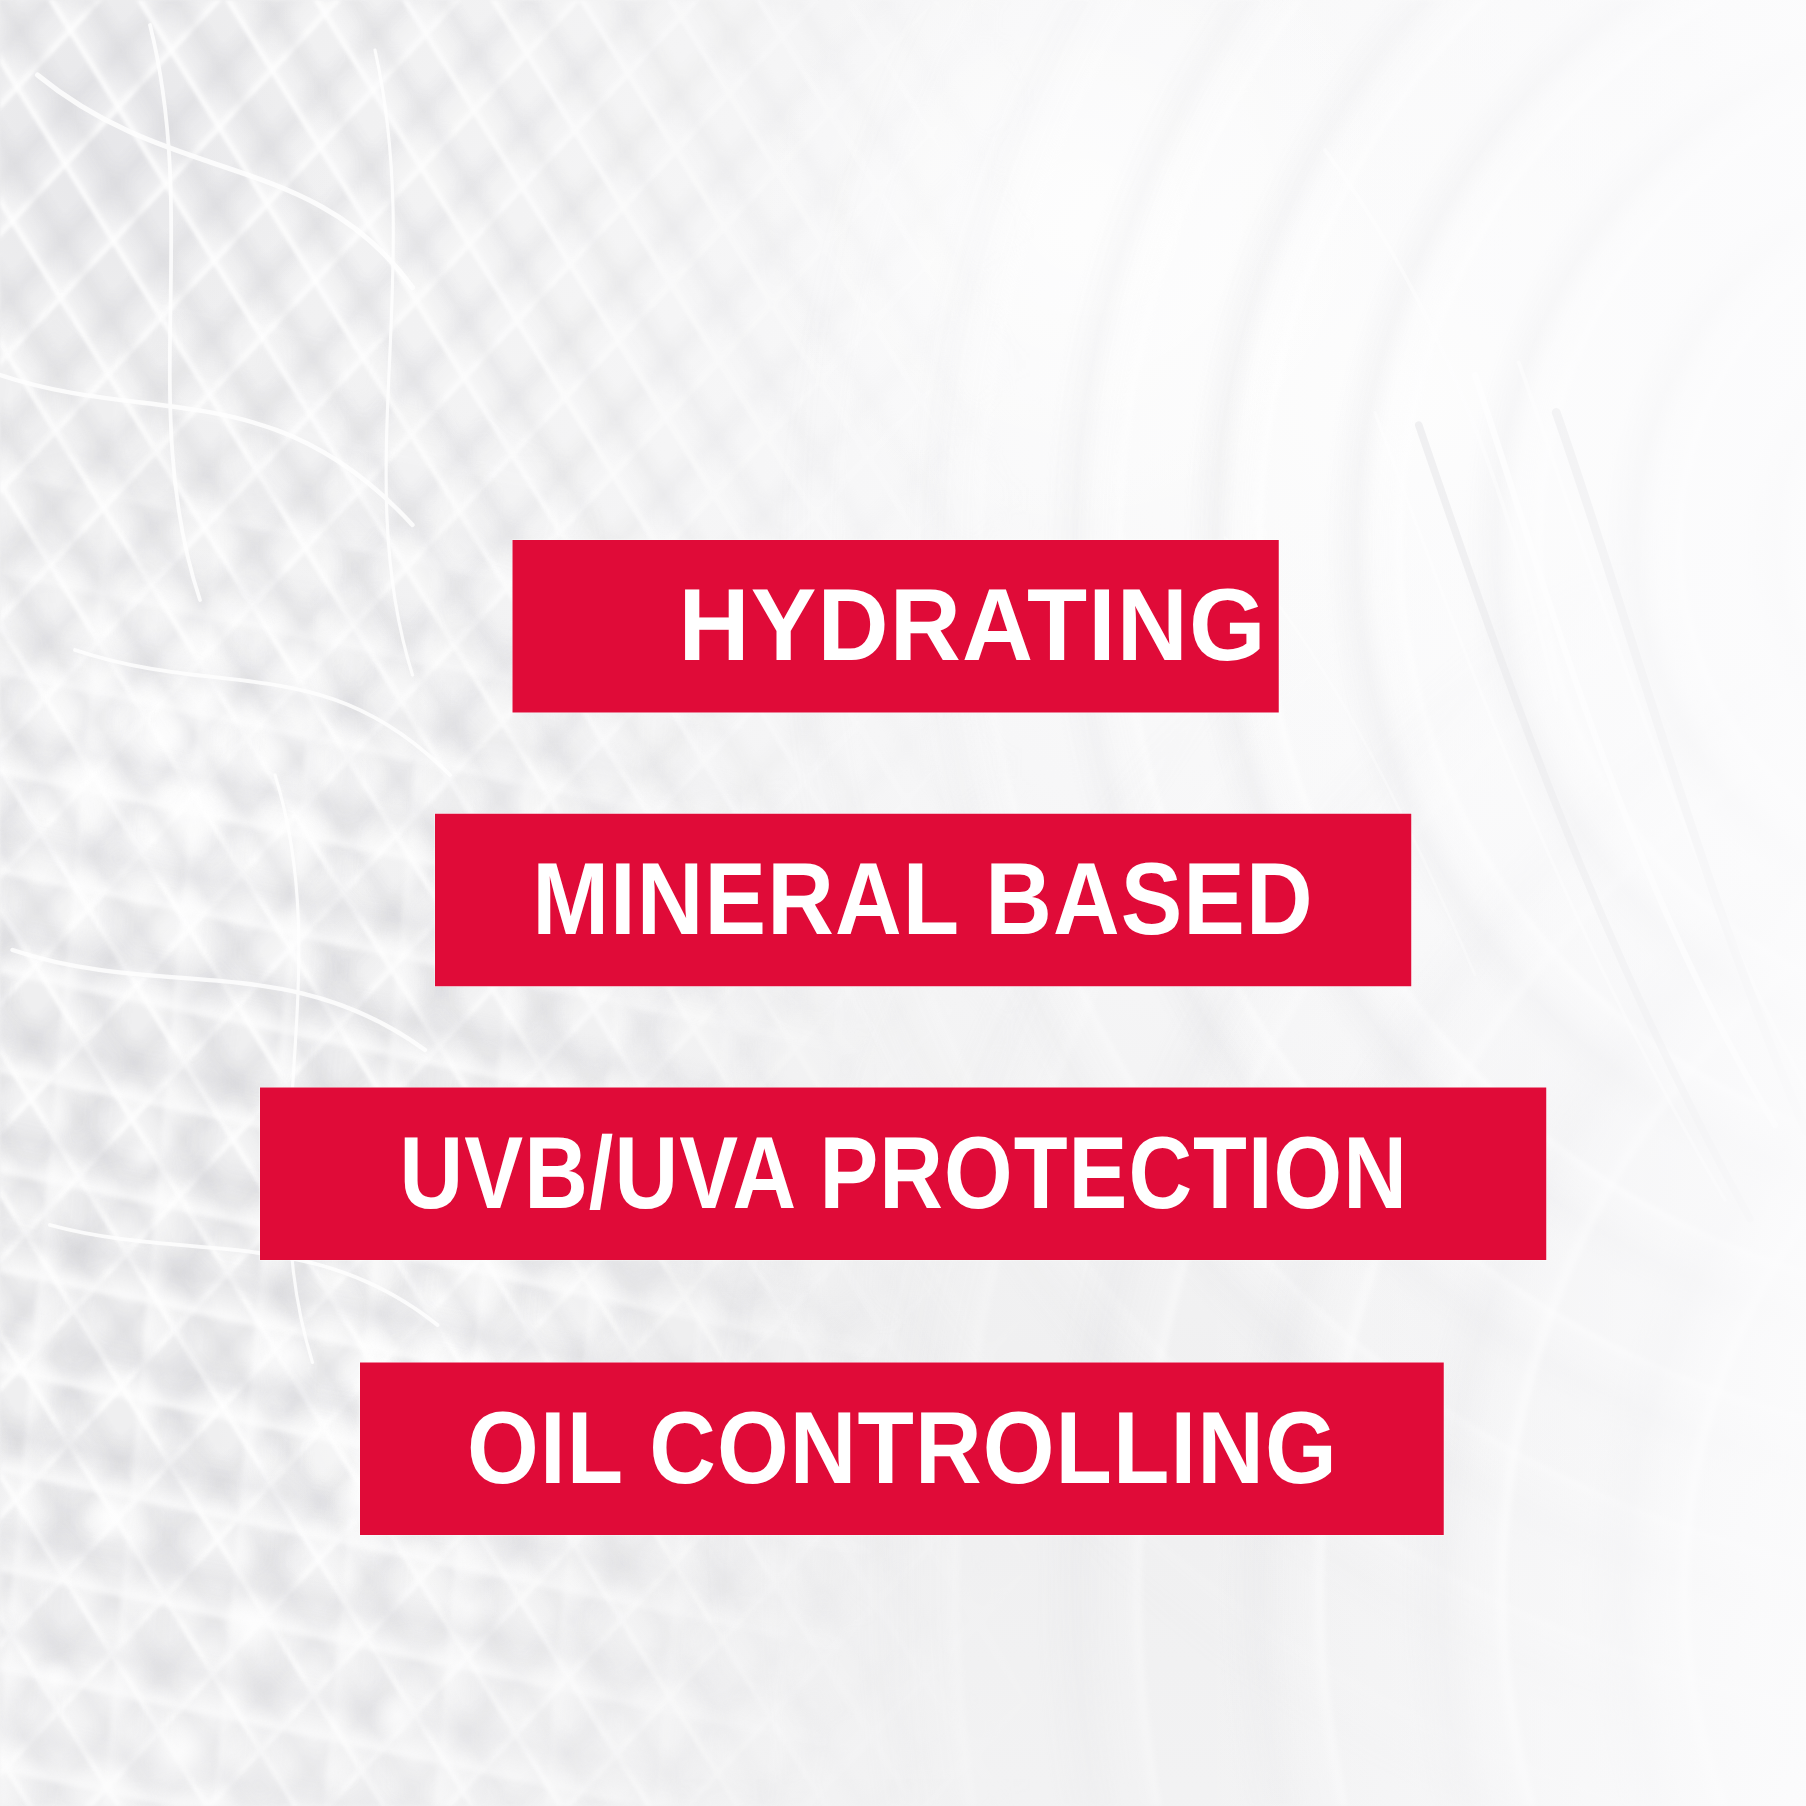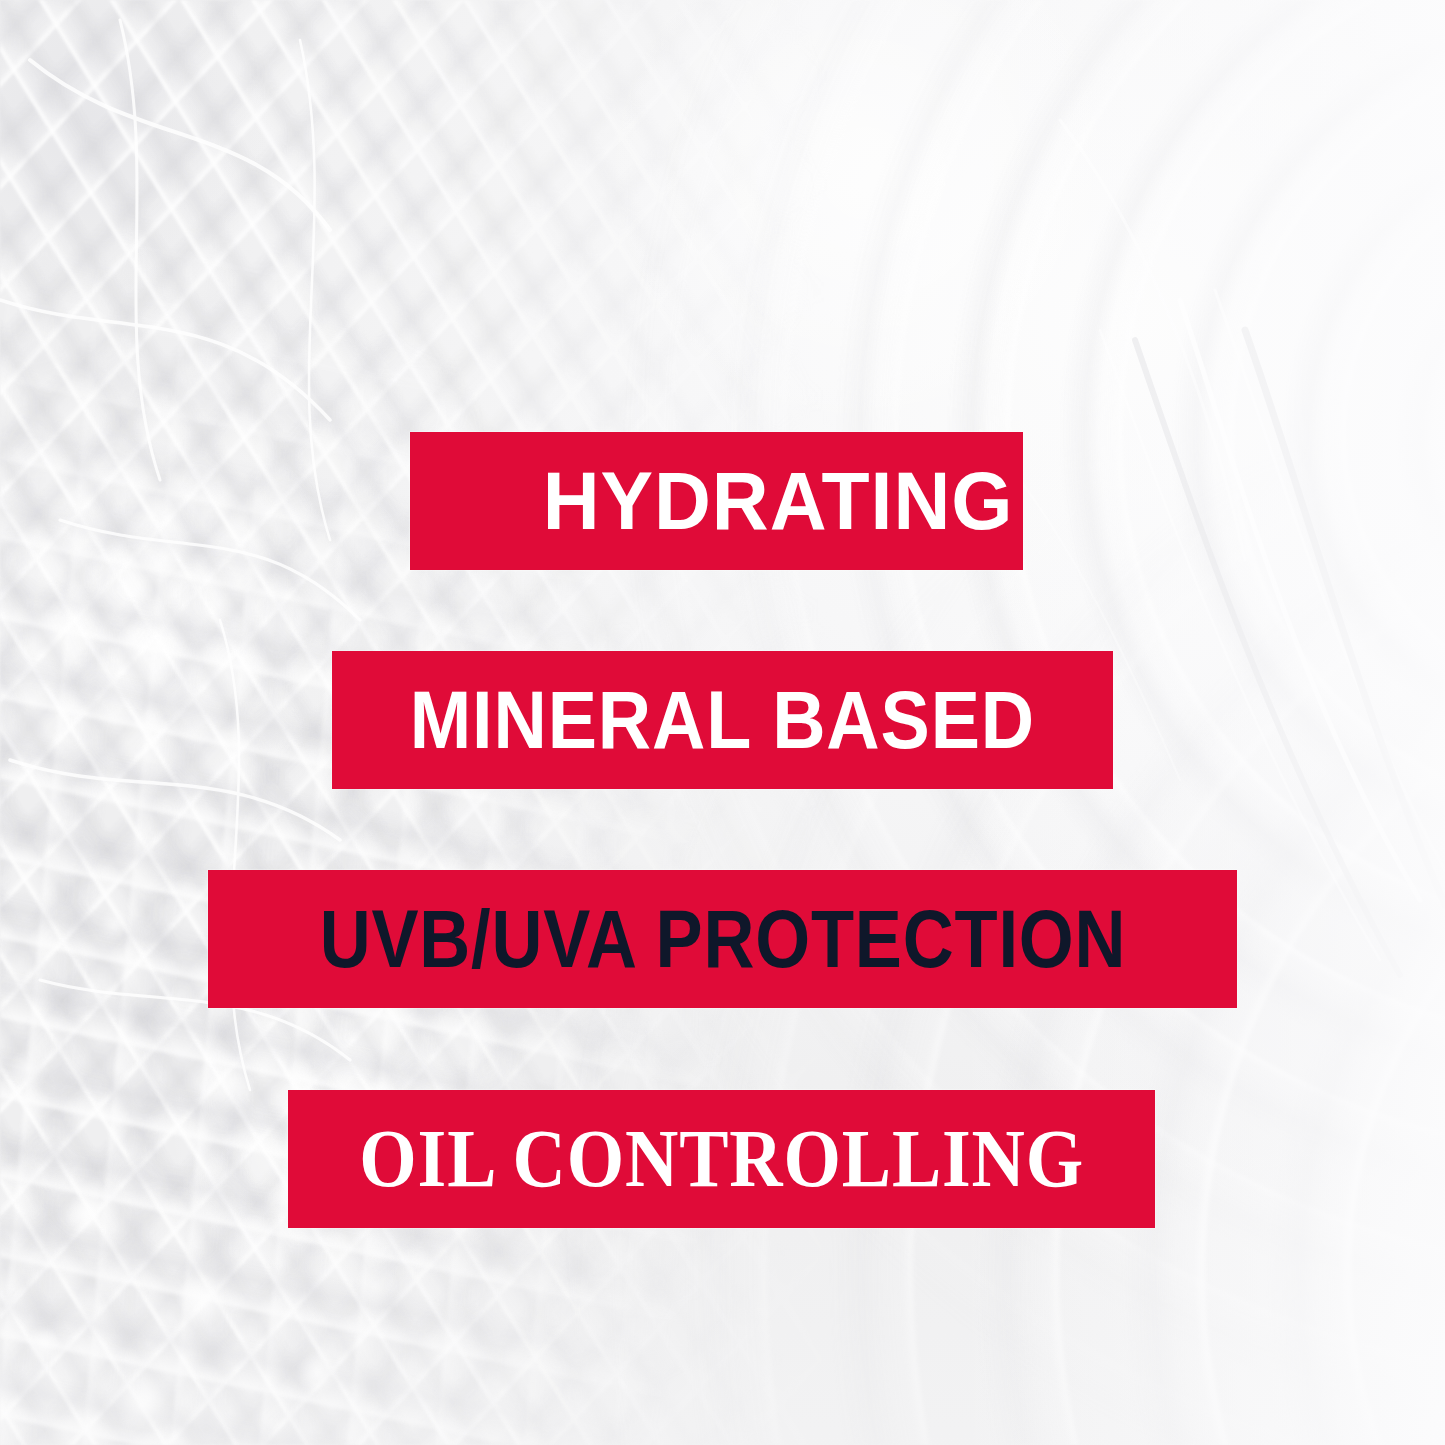--- a/index.html
+++ b/index.html
@@ -222,25 +222,25 @@
     </svg>
   </div>
 
   <div class="bg-layer bg-veil"></div>
 
 
   <div class="banner" id="banner-1" style="background-color: rgb(224, 11, 56); color: rgb(255, 255, 255);">
     <span>HYDRATING</span>
   </div>
 
-  <div class="banner" id="banner-2" style="background-color: rgb(224, 11, 56); color: rgb(255, 255, 255);">
+  <div class="banner" id="banner-2" style="background-color: rgb(224, 11, 56); color: rgb(255, 255, 255); margin-left: 16px;">
     <span>MINERAL BASED</span>
   </div>
 
-  <div class="banner" id="banner-3" style="background-color: rgb(224, 11, 56); color: #0f172a;">
+  <div class="banner" id="banner-3" style="background-color: rgb(224, 11, 56); color: #ffffff;">
     <span>UVB/UVA PROTECTION</span>
   </div>
 
-  <div class="banner" id="banner-4" style="background-color: rgb(224, 11, 56); color: rgb(255, 255, 255); font-family: Liberation Serif, serif;">
+  <div class="banner" id="banner-4" style="background-color: rgb(224, 11, 56); color: rgb(255, 255, 255);">
     <span>OIL CONTROLLING</span>
   </div>
 
 </div>
 
 </body></html>

